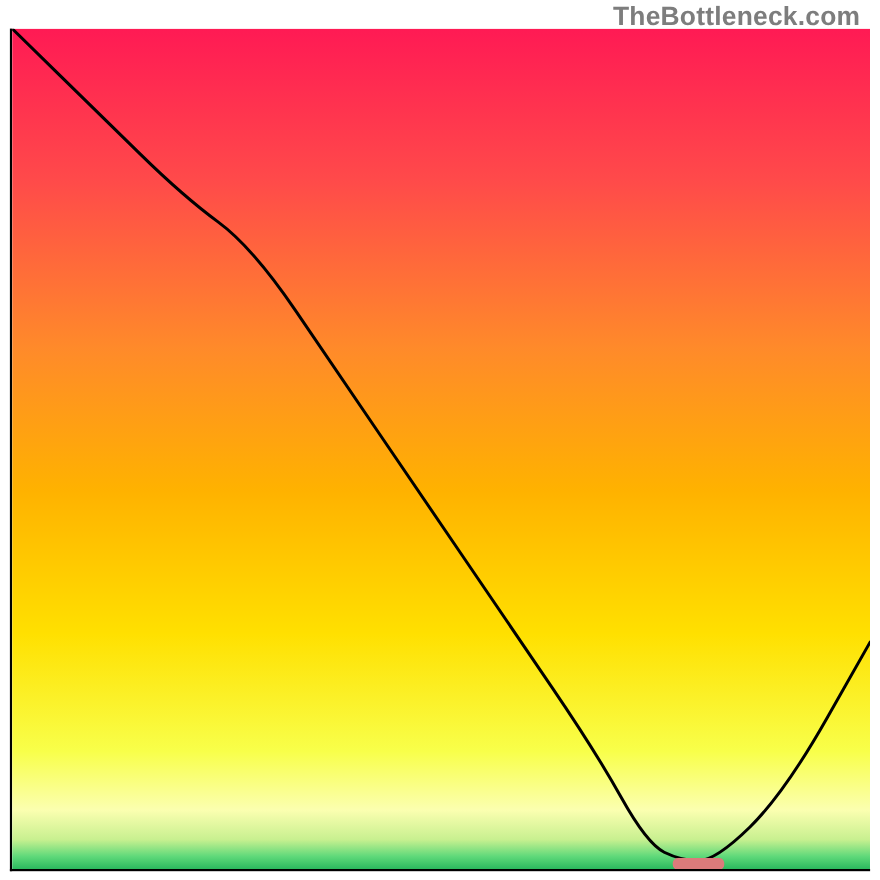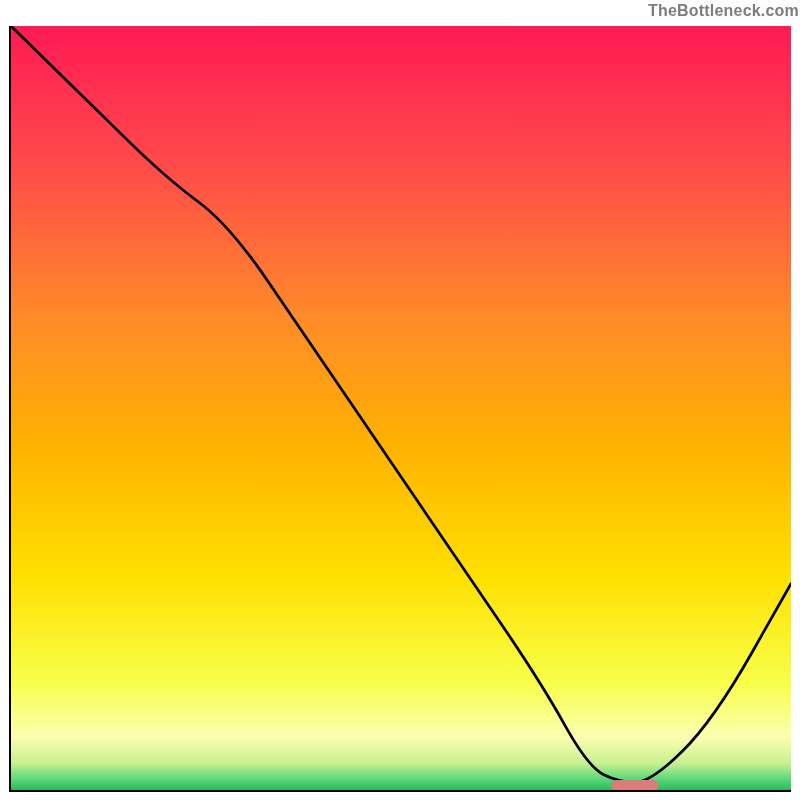--- a/index.html
+++ b/index.html
@@ -12,22 +12,22 @@
     background: #ffffff;
   }
   .stage {
     position: relative;
     width: 800px;
     height: 800px;
   }
   .watermark {
     position: absolute;
     top: 2px;
-    right: 1px;
-    font-size: 16px;
+    right: 18px;
+    font-size: 24px;
     font-weight: 600;
     color: #7d7d7d;
     letter-spacing: 0.2px;
   }
   .plot {
     position: absolute;
     left: 9px;
     top: 26px;
     width: 782px;
     height: 766px;

